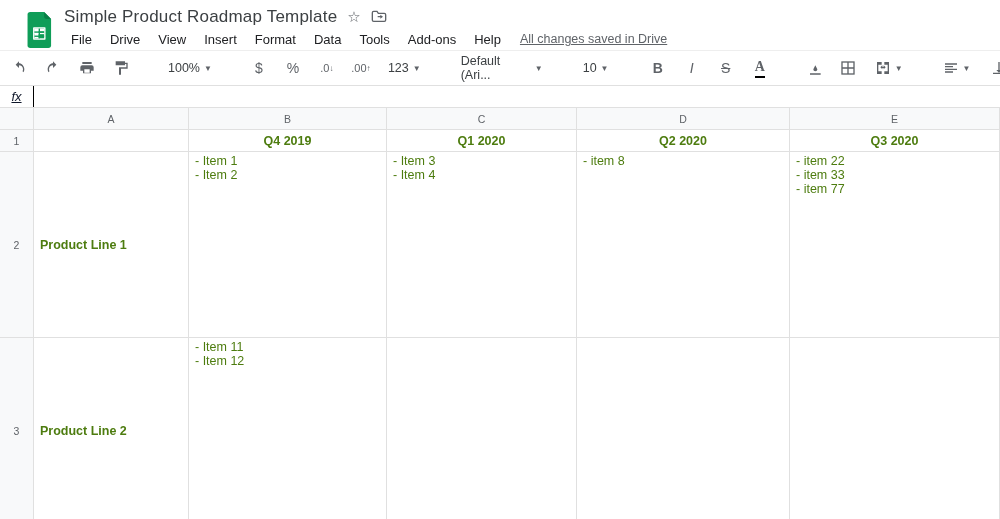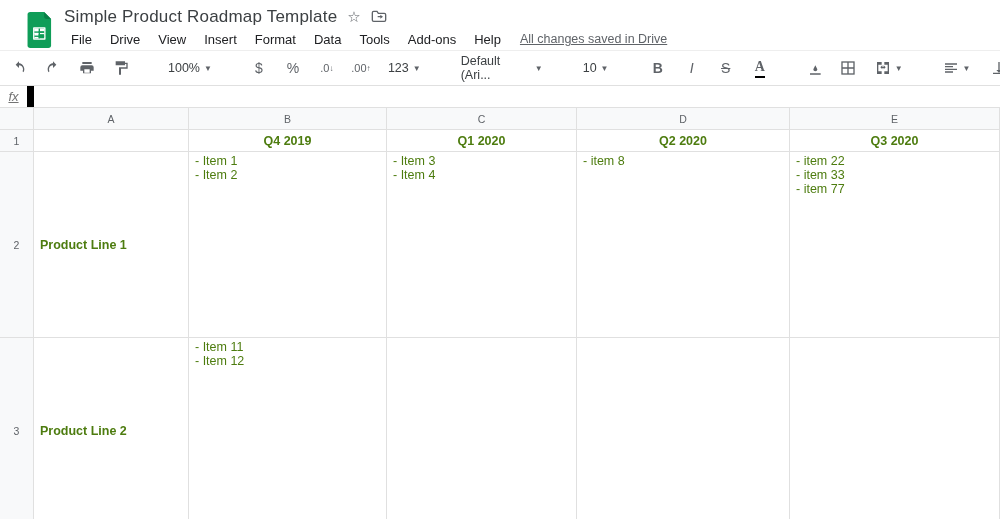--- a/index.html
+++ b/index.html
@@ -22,21 +22,21 @@
   .toolbar { display: flex; align-items: center; height: 36px; border-top: 1px solid #eee; border-bottom: 1px solid #e0e0e0; padding: 0 8px; gap: 12px; }
   .tb-btn { min-width: 22px; height: 24px; display: flex; align-items: center; justify-content: center; border-radius: 2px; cursor: pointer; color: #5f6368; font-size: 14px; padding: 0 3px; }
   .tb-sep { width: 1px; height: 20px; background: #e0e0e0; margin: 0 4px; }
   .tb-sel { display: flex; align-items: center; gap: 2px; padding: 0 4px; cursor: pointer; color: #3c4043; font-size: 12.5px; }
   .caret { font-size: 8px; color: #5f6368; margin-left: 2px; }
   .tb-btn svg { width: 16px; height: 16px; }
   .underline-a { border-bottom: 2px solid #000; padding-bottom: 1px; font-weight: 600; font-family: serif; font-size: 14px; }
 
   
   .fx-bar { display: flex; align-items: center; height: 22px; border-bottom: 1px solid #e0e0e0; }
-  .fx-label { width: 34px; text-align: center; font-style: italic; color: #737373; font-size: 13px; border-right: 7px solid #000000; height: 100%; display: flex; align-items: center; justify-content: center; text-decoration: underline; }
+  .fx-label { width: 34px; text-align: center; font-style: italic; color: #0f172a; font-size: 13px; border-right: 1px solid #000000; height: 100%; display: flex; align-items: center; justify-content: center; text-decoration: underline; }
   .fx-input { flex: 1; height: 100%; padding: 0 6px; font-size: 13px; color: #202124; }
 
   
   .grid { display: grid; grid-template-columns: 34px 155px 198px 190px 213px 210px; }
   .col-hdr, .row-hdr, .corner { background: #f8f9fa; border-right: 1px solid #e0e0e0; border-bottom: 1px solid #e0e0e0; display: flex; align-items: center; justify-content: center; font-size: 10.5px; color: #5f6368; }
   .col-hdr { height: 22px; }
   .corner { height: 22px; }
   .row-hdr { justify-content: center; }
   .cell { border-right: 1px solid #e0e0e0; border-bottom: 1px solid #e0e0e0; padding: 2px 6px; font-size: 12.5px; color: #4d7c0f; white-space: pre-line; overflow: hidden; }
   .cell.header-cell { text-align: center; font-weight: 700; display:flex; align-items:center; justify-content:center; }

